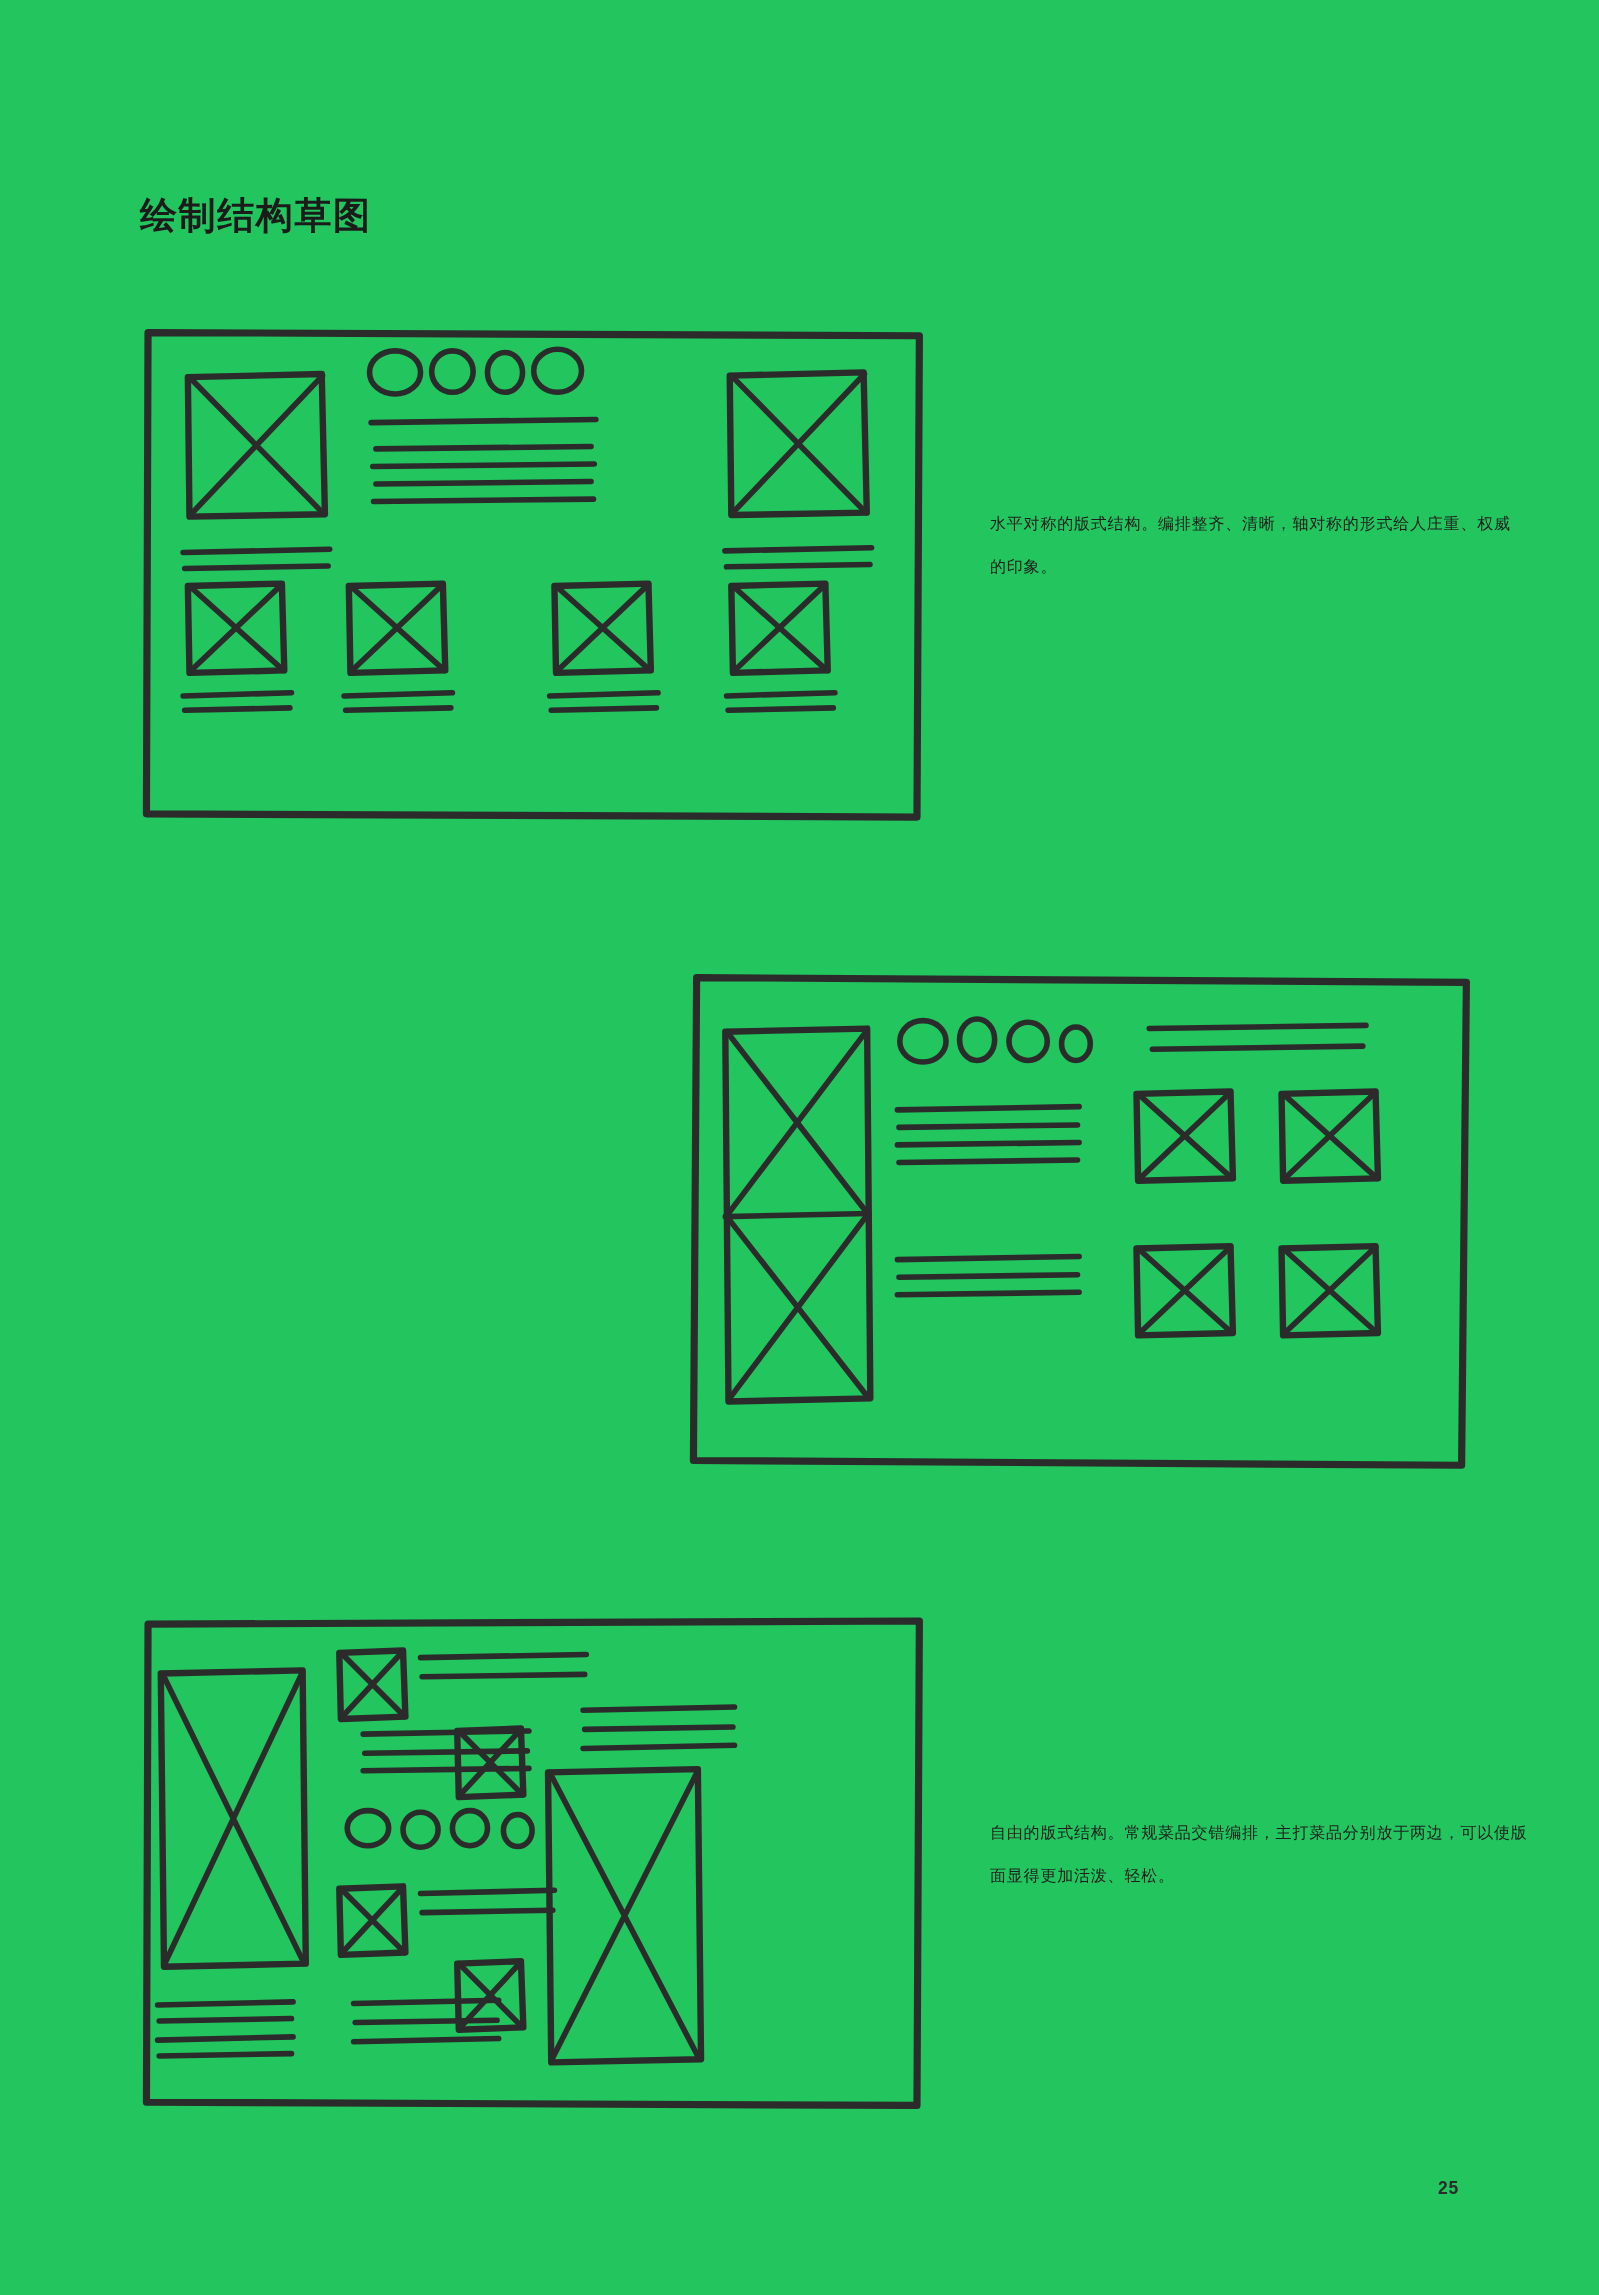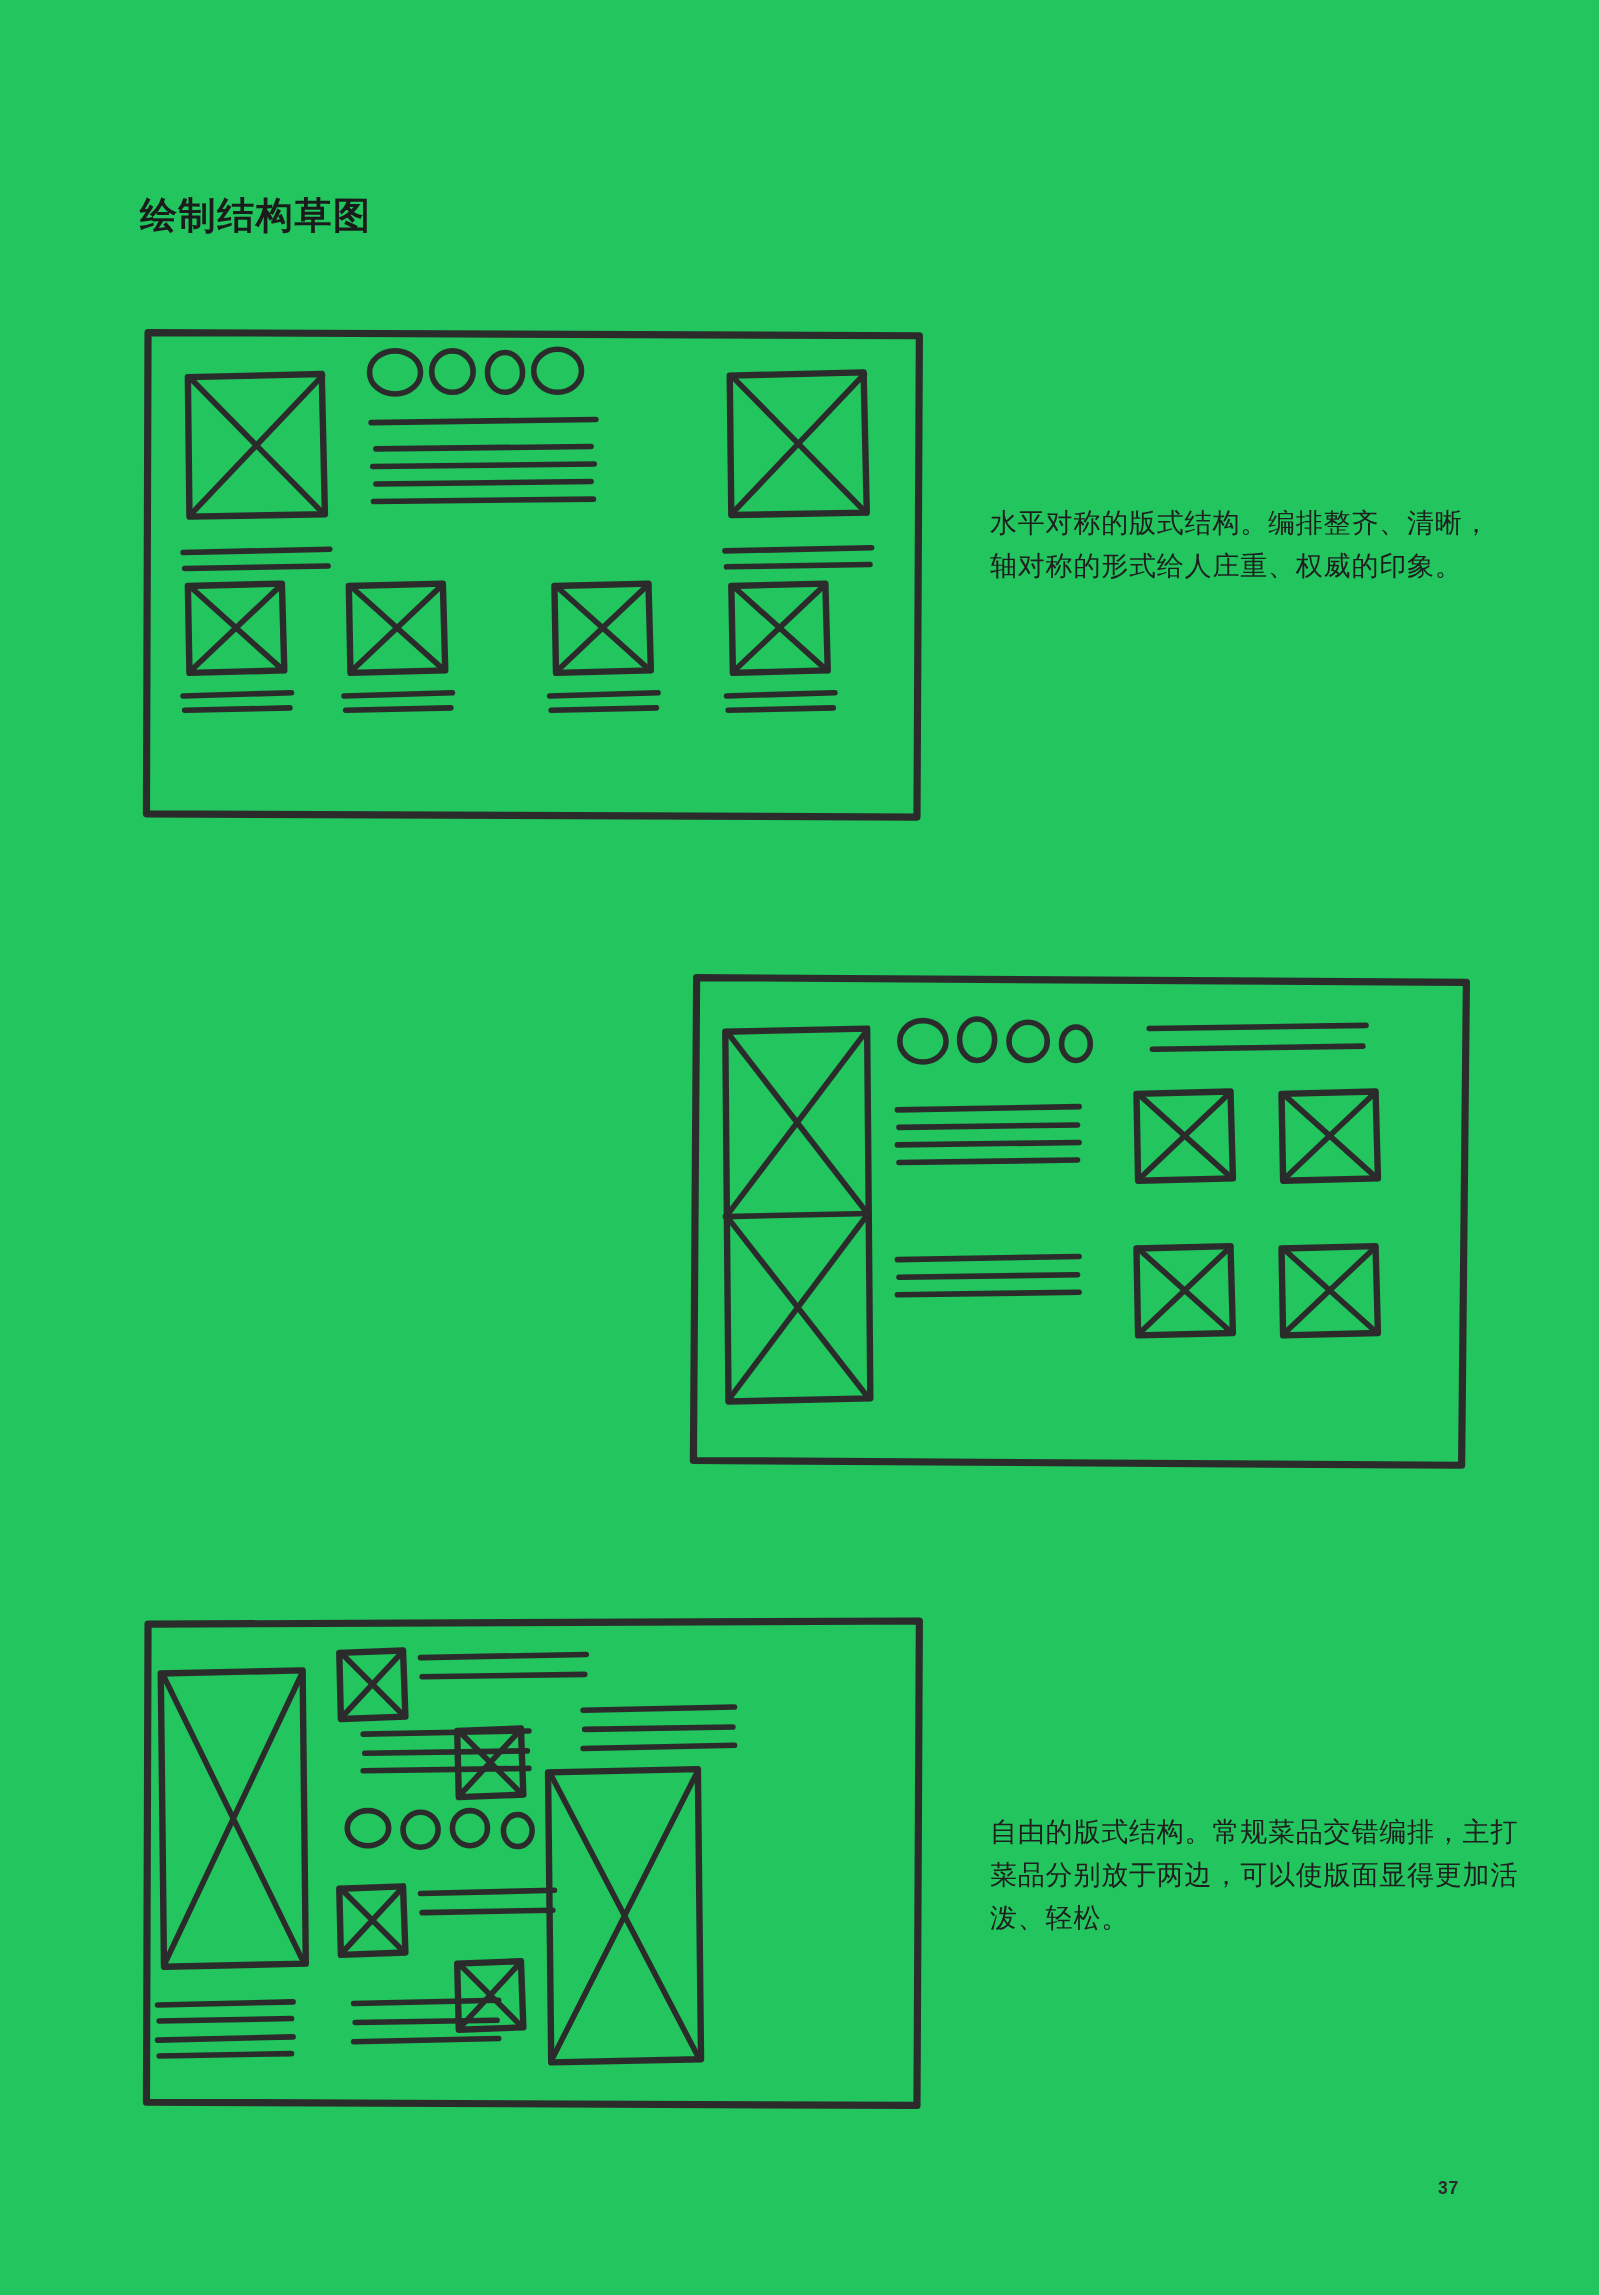--- a/index.html
+++ b/index.html
@@ -21,21 +21,21 @@
     position: absolute;
     left: 140px;
     top: 191px;
     font-size: 37px;
     font-weight: bold;
     letter-spacing: 1.6px;
     color: #1b1b1b;
   }
   .caption {
     position: absolute;
-    font-size: 27px;
+    font-size: 16px;
     line-height: 43px;
     color: #1e1e1e;
     letter-spacing: 0.8px;
   }
   .caption-1 { left: 990px; top: 502px; width: 526px; }
   .caption-2 { left: 140px; top: 1145px; width: 526px; }
   .caption-3 { left: 990px; top: 1802px; width: 542px; margin-top: 9px; }
 
   .sketch {
     position: absolute;
@@ -186,16 +186,16 @@
       <path d="M270 514 L448 511"></path>
       <path d="M268 538 L450 534"></path>
 
       <path d="M398 440 L478 437 L481 520 L400 523 Z" stroke-width="8"></path>
       <path d="M400 440 L480 520 M478 438 L401 521"></path>
     </svg>
   </div>
 
   <div class="caption caption-3">自由的版式结构。常规菜品交错编排，主打菜品分别放于两边，可以使版面显得更加活泼、轻松。</div>
 
-  <div class="page-number">37</div>
+  <div class="page-number">25</div>
 
 </div>
 
 
 </body></html>

